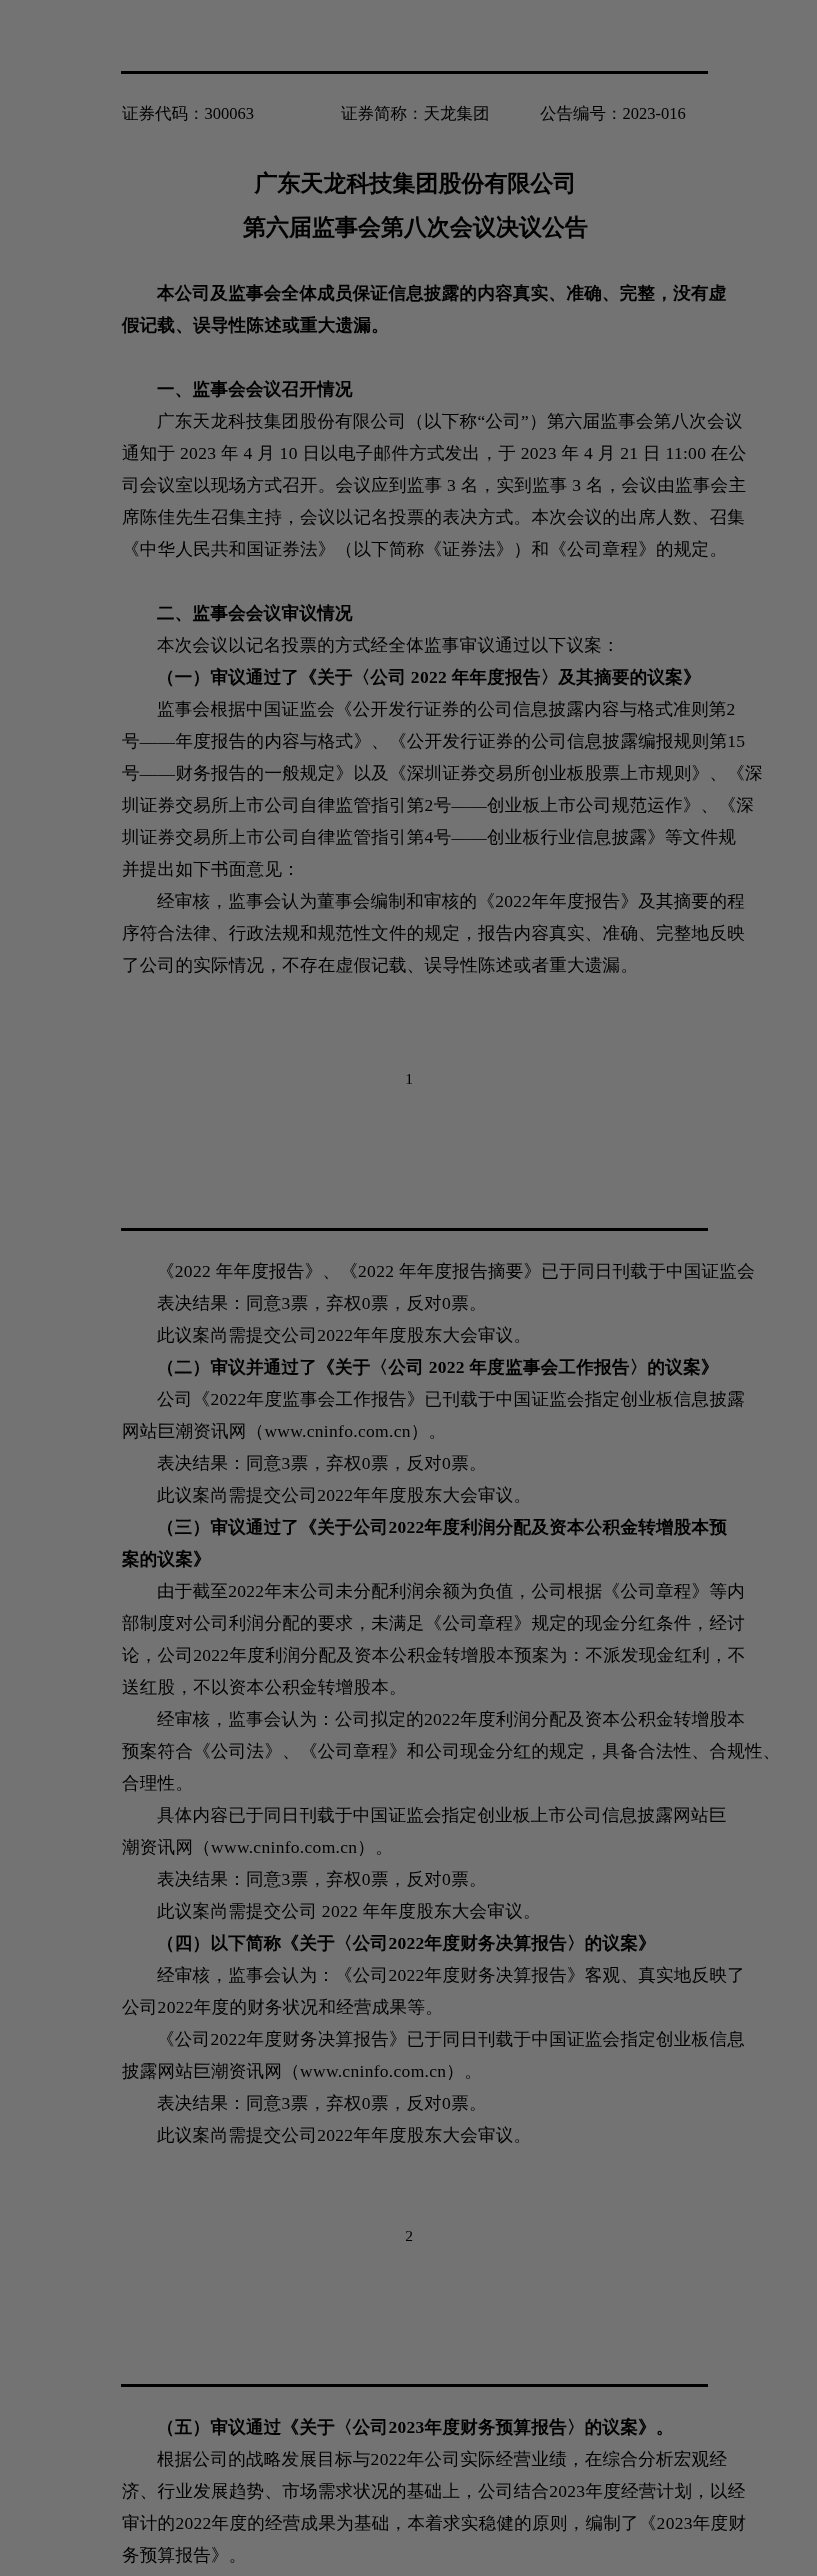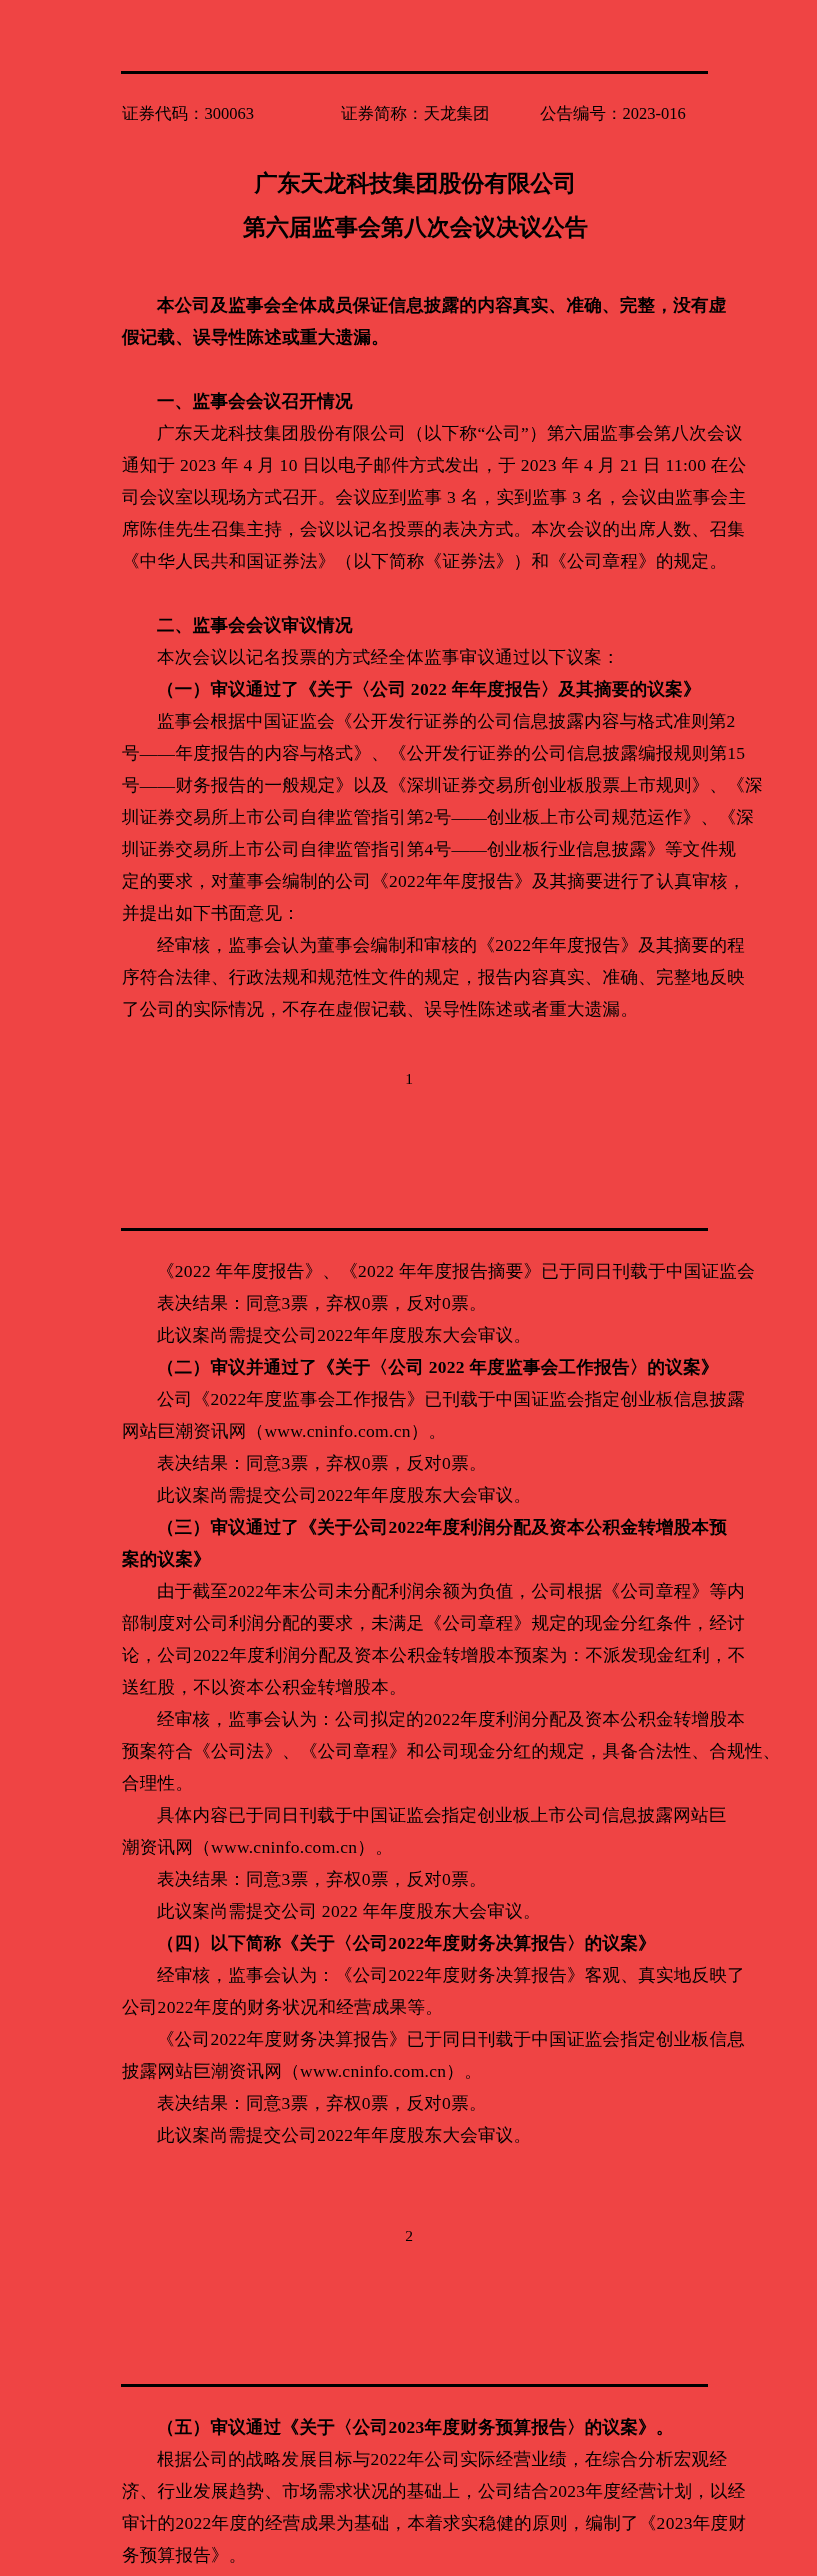--- a/index.html
+++ b/index.html
@@ -14,21 +14,21 @@
     background: #ffffff;
     color: #000000;
     font-family: "Liberation Serif", "DejaVu Serif", serif;
     overflow: hidden;
   }
   .page {
     position: absolute;
     left: 0;
     width: 818px;
     height: 1157px;
-    background: #ef4444;
+    background: #737373;
     overflow: hidden;
   }
   .page-rule {
     position: absolute;
     left: 121px;
     top: 71px;
     width: 587px;
     height: 2.6px;
     background: #000000;
   }
@@ -53,21 +53,21 @@
   .title-line {
     font-size: 23px;
     font-weight: bold;
     line-height: 44px;
     height: 44px;
     text-align: center;
     font-family: "Liberation Sans", "DejaVu Sans", sans-serif;
     white-space: nowrap;
   }
   .title-first { margin-top: 31px; }
-  .notice-start { margin-top: 40px; }
+  .notice-start { margin-top: 28px; }
   .header-row {
     position: relative;
     height: 32px;
     font-size: 16.5px;
     line-height: 32px;
     white-space: nowrap;
   }
   .header-row .seg { position: absolute; top: 0; }
   .seg-left { left: 0; }
   .seg-mid { left: 219px; }
@@ -107,21 +107,20 @@
         <div class="bline">《中华人民共和国证券法》（以下简称《证券法》）和《公司章程》的规定。</div>
         <div class="blank"></div>
         <div class="bline indent hei">二、监事会会议审议情况</div>
         <div class="bline indent">本次会议以记名投票的方式经全体监事审议通过以下议案：</div>
         <div class="bline indent bold">（一）审议通过了《关于〈公司 2022 年年度报告〉及其摘要的议案》</div>
         <div class="bline indent">监事会根据中国证监会《公开发行证券的公司信息披露内容与格式准则第2</div>
         <div class="bline">号——年度报告的内容与格式》、《公开发行证券的公司信息披露编报规则第15</div>
         <div class="bline">号——财务报告的一般规定》以及《深圳证券交易所创业板股票上市规则》、《深</div>
         <div class="bline">圳证券交易所上市公司自律监管指引第2号——创业板上市公司规范运作》、《深</div>
         <div class="bline">圳证券交易所上市公司自律监管指引第4号——创业板行业信息披露》等文件规</div>
-        <div class="bline">定的要求，对董事会编制的公司《2022年年度报告》及其摘要进行了认真审核，</div>
         <div class="bline">并提出如下书面意见：</div>
         <div class="bline indent">经审核，监事会认为董事会编制和审核的《2022年年度报告》及其摘要的程</div>
         <div class="bline">序符合法律、行政法规和规范性文件的规定，报告内容真实、准确、完整地反映</div>
         <div class="bline">了公司的实际情况，不存在虚假记载、误导性陈述或者重大遗漏。</div>
       </div>
       <div class="pagenum">1</div>
     </div>
     <div class="page" style="top: 1157px;">
       <div class="page-rule" style="background: rgb(0, 0, 0);"></div>
       <div class="page-body">

